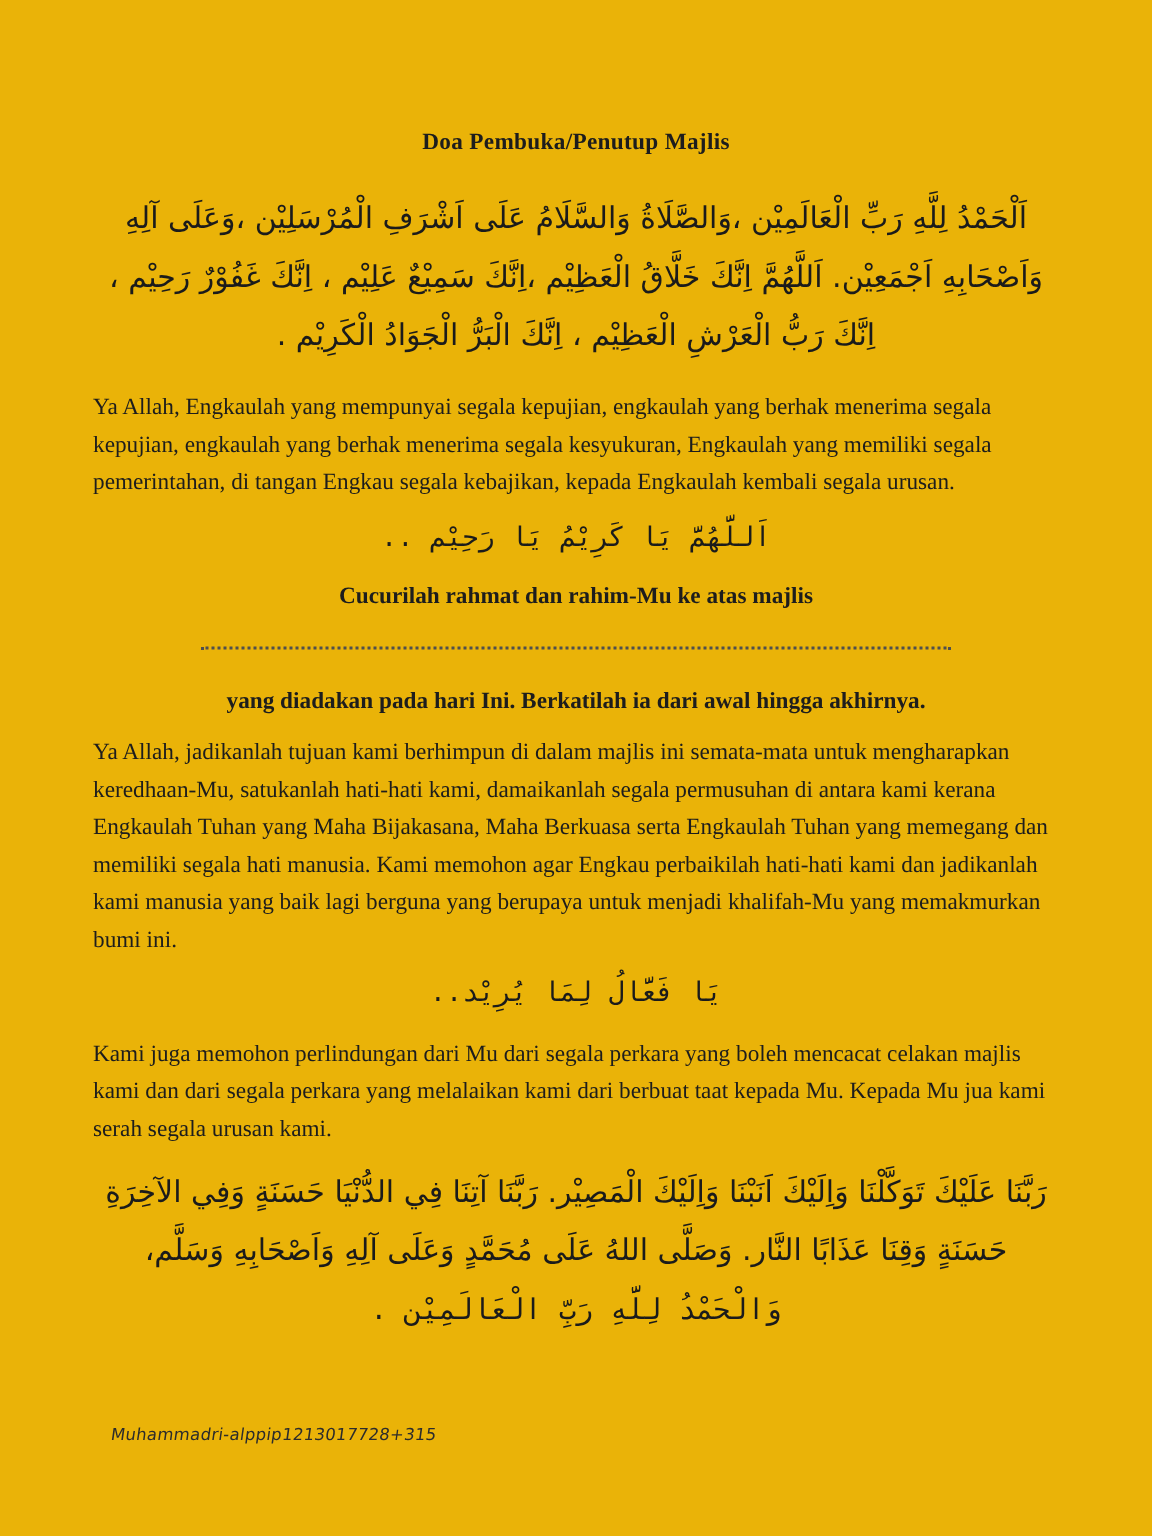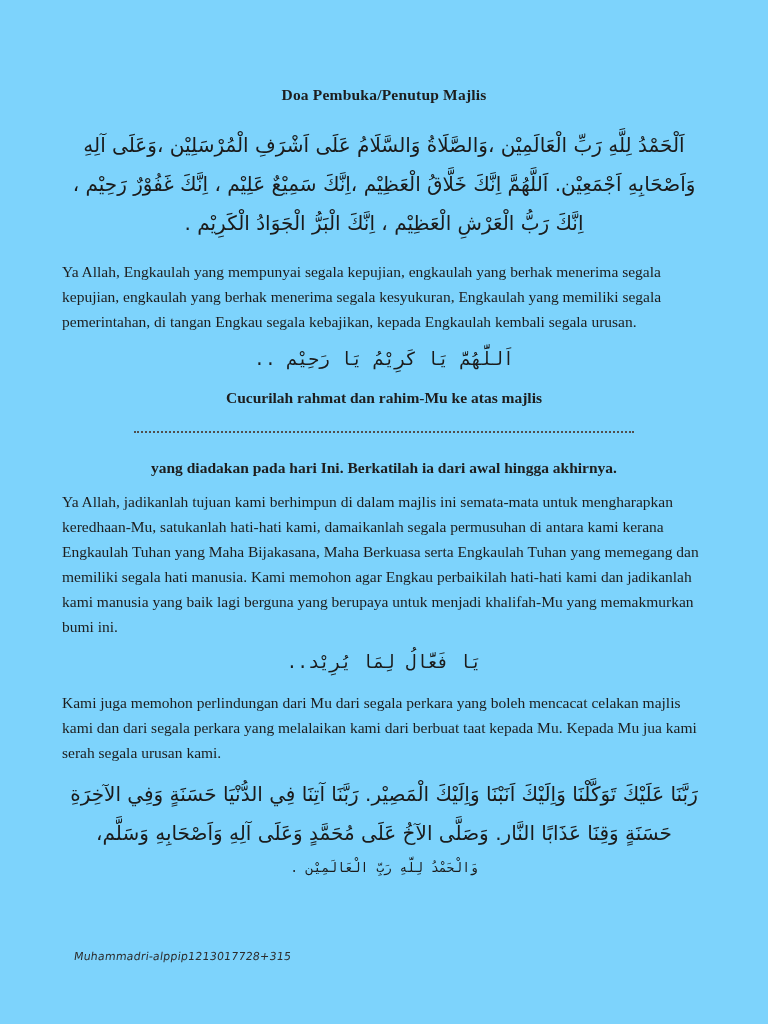--- a/index.html
+++ b/index.html
@@ -5,21 +5,21 @@
   html, body {
     margin: 0;
     padding: 0;
     background: #ffffff;
   }
   .page {
     position: relative;
     width: 768px;
     height: 1024px;
     margin: 0 auto;
-    background: #7dd3fc;
+    background: #eab308;
     box-sizing: border-box;
     padding: 86px 62px 0 62px;
     font-family: "Liberation Serif", serif;
     color: #1d1d1d;
     overflow: hidden;
   }
   .title {
     margin: 0 0 22px 0;
     text-align: center;
     font-size: 15.5px;
@@ -73,21 +73,21 @@
     margin-bottom: 10px;
   }
   .para-tight {
     margin-bottom: 6px;
   }
   .ar-closing {
     margin-bottom: 2px;
   }
   .hamdalah {
     margin-top: 6px;
-    font-size: 13px;
+    font-size: 19px;
   }
   .watermark {
     position: absolute;
     left: 74px;
     top: 950px;
     font-family: "DejaVu Sans", sans-serif;
     font-size: 11px;
     color: #2c2c2c;
     transform: skewX(-8deg);
     letter-spacing: 0.2px;
@@ -113,19 +113,19 @@
   <div class="dotted"></div>
 
   <p class="bold-line second">yang diadakan pada hari Ini. Berkatilah ia dari awal hingga akhirnya.</p>
 
   <p class="latin para-tight">Ya Allah, jadikanlah tujuan kami berhimpun di dalam majlis ini semata-mata untuk mengharapkan keredhaan-Mu, satukanlah hati-hati kami, damaikanlah segala permusuhan di antara kami kerana Engkaulah Tuhan yang Maha Bijakasana, Maha Berkuasa serta Engkaulah Tuhan yang memegang dan memiliki segala hati manusia. Kami memohon agar Engkau perbaikilah hati-hati kami dan jadikanlah kami manusia yang baik lagi berguna yang berupaya untuk menjadi khalifah-Mu yang memakmurkan bumi ini.</p>
 
   <p class="ar ar-mid" dir="rtl">يَا فَعَّالُ لِمَا يُرِيْد..</p>
 
   <p class="latin para-tight">Kami juga memohon perlindungan dari Mu dari segala perkara yang boleh mencacat celakan majlis kami dan dari segala perkara yang melalaikan kami dari berbuat taat kepada Mu. Kepada Mu jua kami serah segala urusan kami.</p>
 
-  <p class="ar ar-big ar-closing" dir="rtl">رَبَّنَا عَلَيْكَ تَوَكَّلْنَا وَاِلَيْكَ اَنَبْنَا وَاِلَيْكَ الْمَصِيْر. رَبَّنَا آتِنَا فِي الدُّنْيَا حَسَنَةٍ وَفِي الآخِرَةِ حَسَنَةٍ وَقِنَا عَذَابًا النَّار. وَصَلَّى الآخُ عَلَى مُحَمَّدٍ وَعَلَى آلِهِ وَاَصْحَابِهِ وَسَلَّم،</p>
+  <p class="ar ar-big ar-closing" dir="rtl">رَبَّنَا عَلَيْكَ تَوَكَّلْنَا وَاِلَيْكَ اَنَبْنَا وَاِلَيْكَ الْمَصِيْر. رَبَّنَا آتِنَا فِي الدُّنْيَا حَسَنَةٍ وَفِي الآخِرَةِ حَسَنَةٍ وَقِنَا عَذَابًا النَّار. وَصَلَّى اللهُ عَلَى مُحَمَّدٍ وَعَلَى آلِهِ وَاَصْحَابِهِ وَسَلَّم،</p>
 
   <p class="ar ar-mid hamdalah" dir="rtl">وَالْحَمْدُ لِلَّهِ رَبِّ الْعَالَمِيْن .</p>
 
   <div class="watermark">Muhammadri-alppip1213017728+315</div>
 
 </div>
 
 </body></html>

